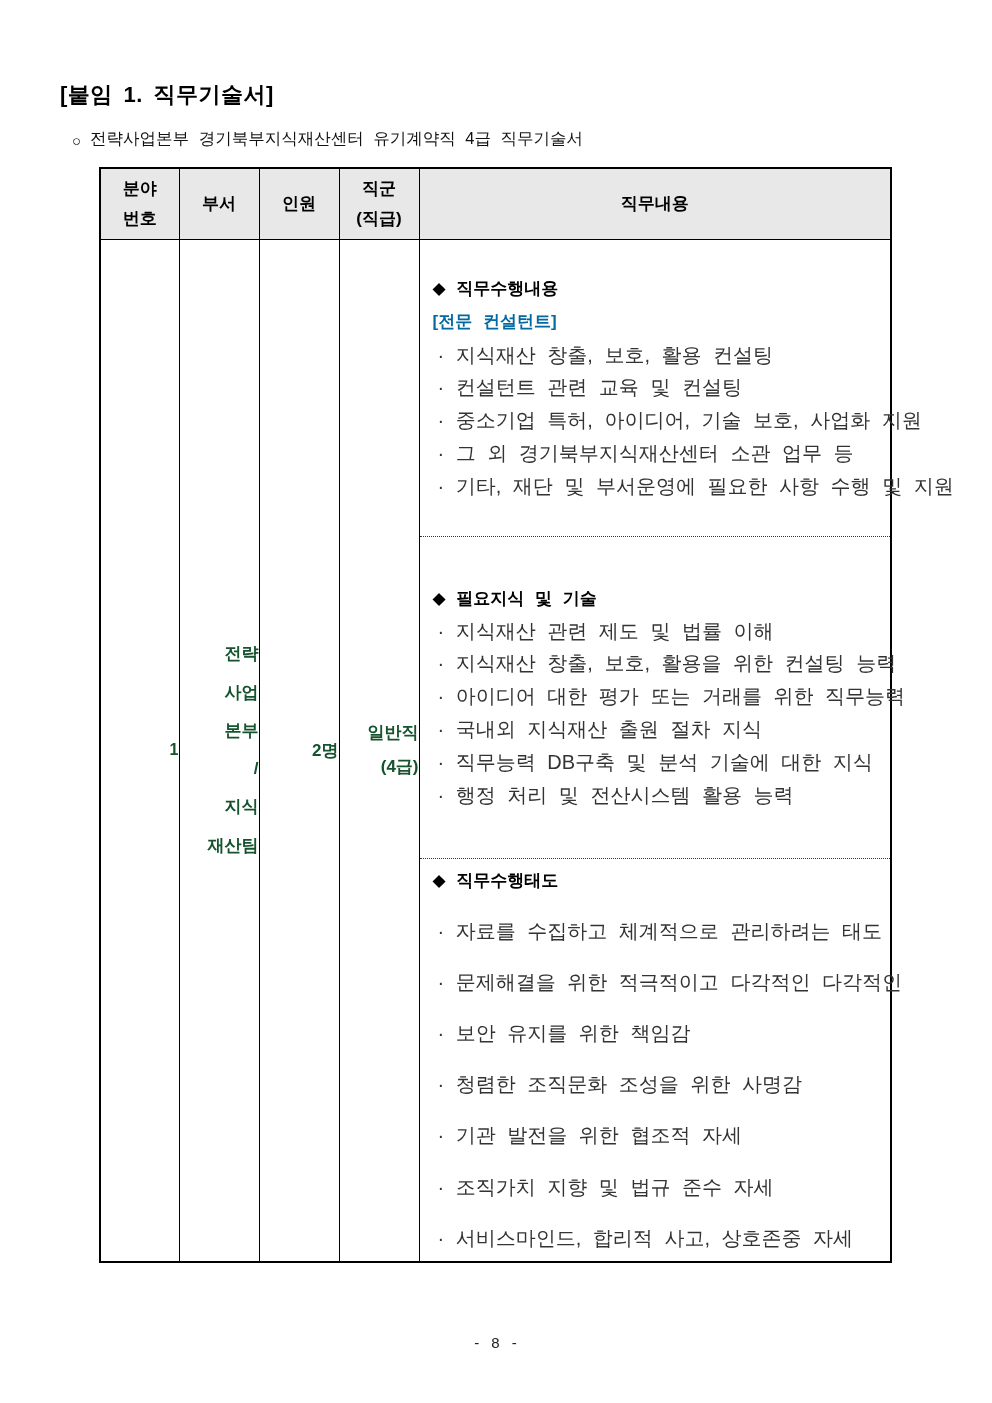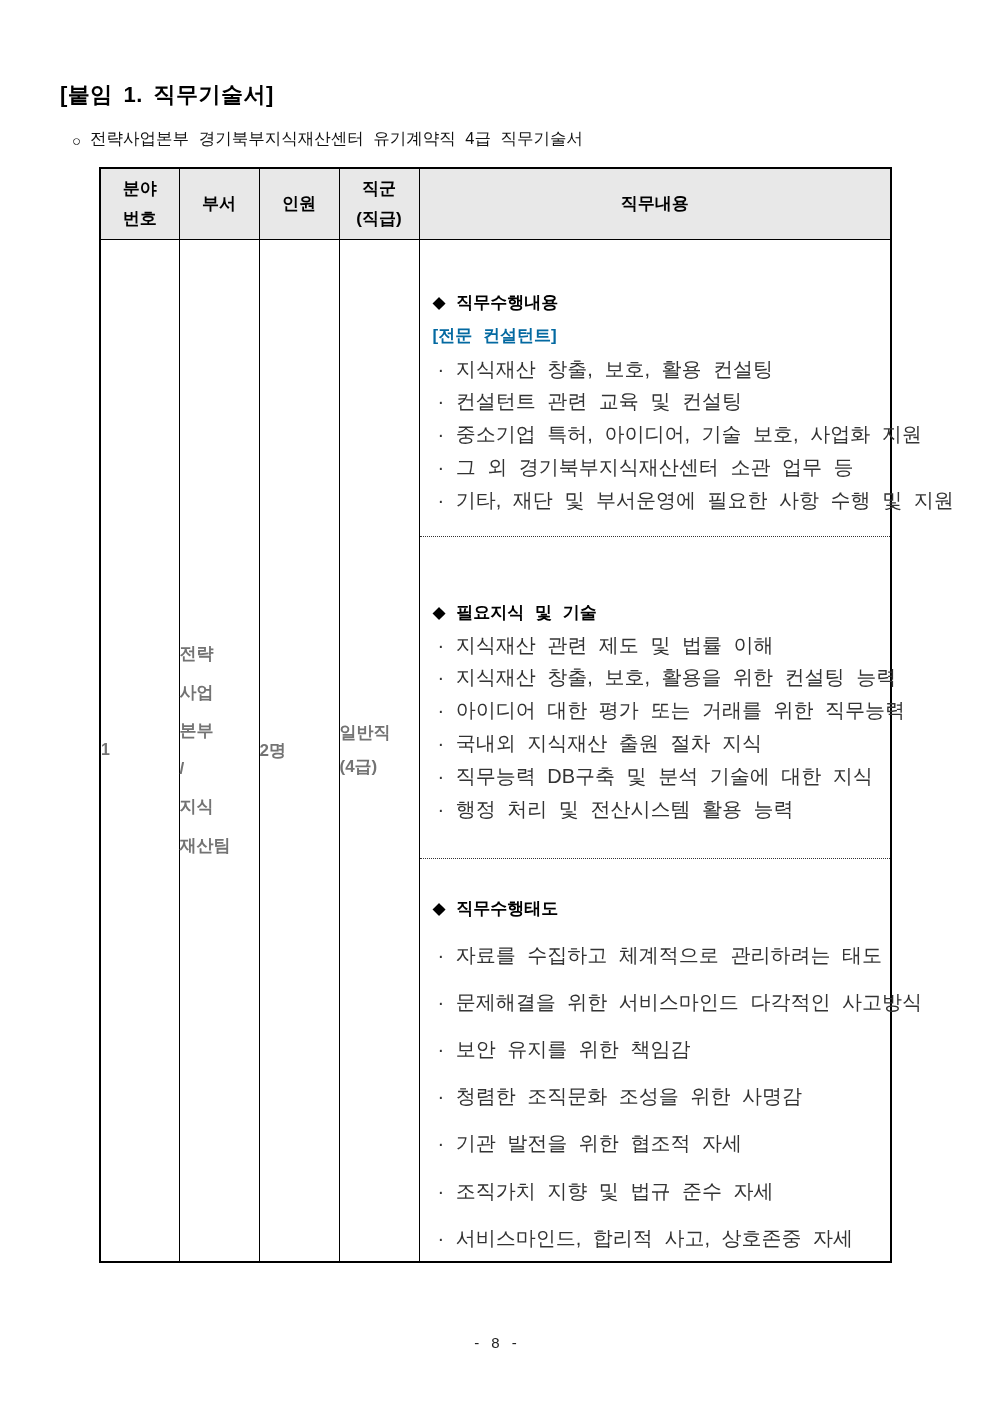--- a/index.html
+++ b/index.html
@@ -40,42 +40,42 @@
   }
   table.job-table thead th {
     height: 71px;
     background: #e8e8e8;
     font-size: 17px; font-weight: bold; color: #000;
     text-align: center;
     white-space: pre-line;
     line-height: 1.75;
   }
   td.cell-center {
-    text-align: left;
+    text-align: right;
     font-weight: bold;
     font-size: 17px;
-    color: #737373;
+    color: #14532d;
     white-space: pre-line;
   }
   td.cell-field-no { font-size: 16px; line-height: 1.4; }
   td.cell-department { line-height: 2.25; }
   td.cell-job-group { line-height: 2.0; }
 
   td.cell-job-content { padding: 0; vertical-align: top; }
   .section {
     display: flex; flex-direction: column; justify-content: center;
     padding: 6px 10px 6px 13px;
   }
   .section + .section { border-top: 1.6px dotted #333; }
   .sec-1 { height: 296px; }
   .sec-2 { height: 322px; }
   .sec-3 { height: 403px; justify-content: space-between; }
   .sec-head {
     font-size: 17px; font-weight: bold; color: #000;
-    line-height: 32px; word-spacing: 6px; margin-top: 28px;
+    line-height: 32px; word-spacing: 6px;
   }
   .sec-sub {
     font-size: 17px; font-weight: bold; color: #0369a1;
     line-height: 34px; word-spacing: 6px;
   }
   .item {
     font-size: 20px; color: #333;
     line-height: 32.8px;
     padding-left: 5px;
     word-spacing: 6px;
@@ -149,21 +149,21 @@
             <div class="item">· 지식재산 창출, 보호, 활용을 위한 컨설팅 능력</div>
             <div class="item">· 아이디어 대한 평가 또는 거래를 위한 직무능력</div>
             <div class="item">· 국내외 지식재산 출원 절차 지식</div>
             <div class="item">· 직무능력 DB구축 및 분석 기술에 대한 지식</div>
             <div class="item">· 행정 처리 및 전산시스템 활용 능력</div>
           </div>
 
           <div class="section sec-3">
             <div class="sec-head">◆ 직무수행태도</div>
             <div class="item">· 자료를 수집하고 체계적으로 관리하려는 태도</div>
-            <div class="item">· 문제해결을 위한 서비스마인드 다각적인 사고방식</div>
+            <div class="item">· 문제해결을 위한 적극적이고 다각적인 다각적인</div>
             <div class="item">· 보안 유지를 위한 책임감</div>
             <div class="item">· 청렴한 조직문화 조성을 위한 사명감</div>
             <div class="item">· 기관 발전을 위한 협조적 자세</div>
             <div class="item">· 조직가치 지향 및 법규 준수 자세</div>
             <div class="item">· 서비스마인드, 합리적 사고, 상호존중 자세</div>
           </div>
 
         </td>
       </tr>
     </tbody>

